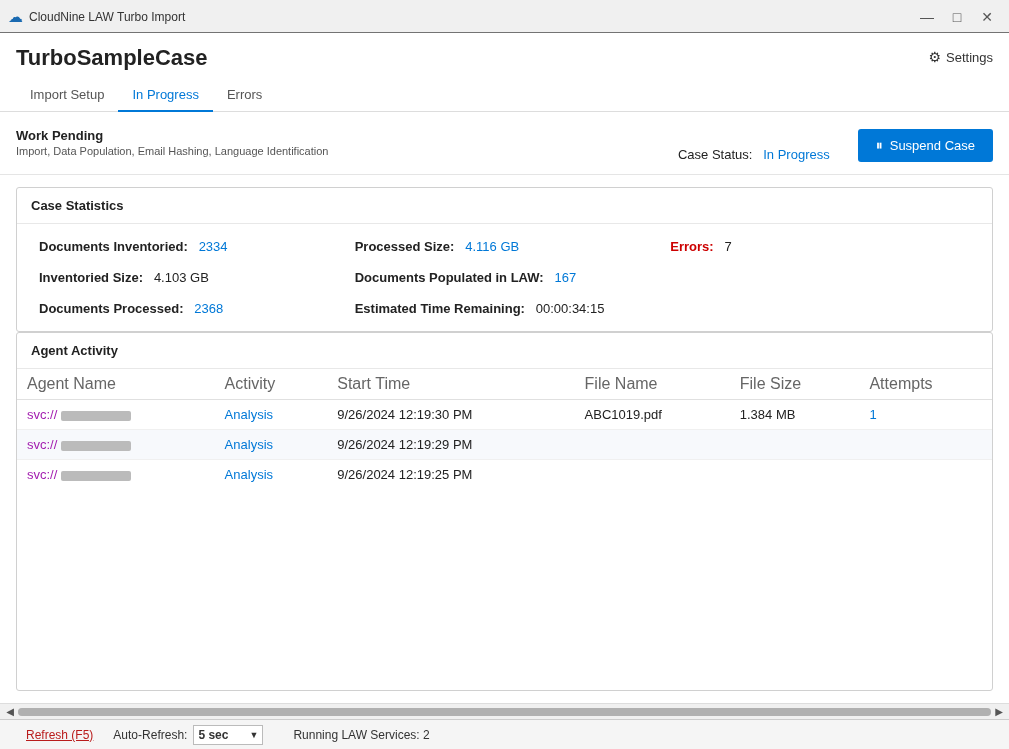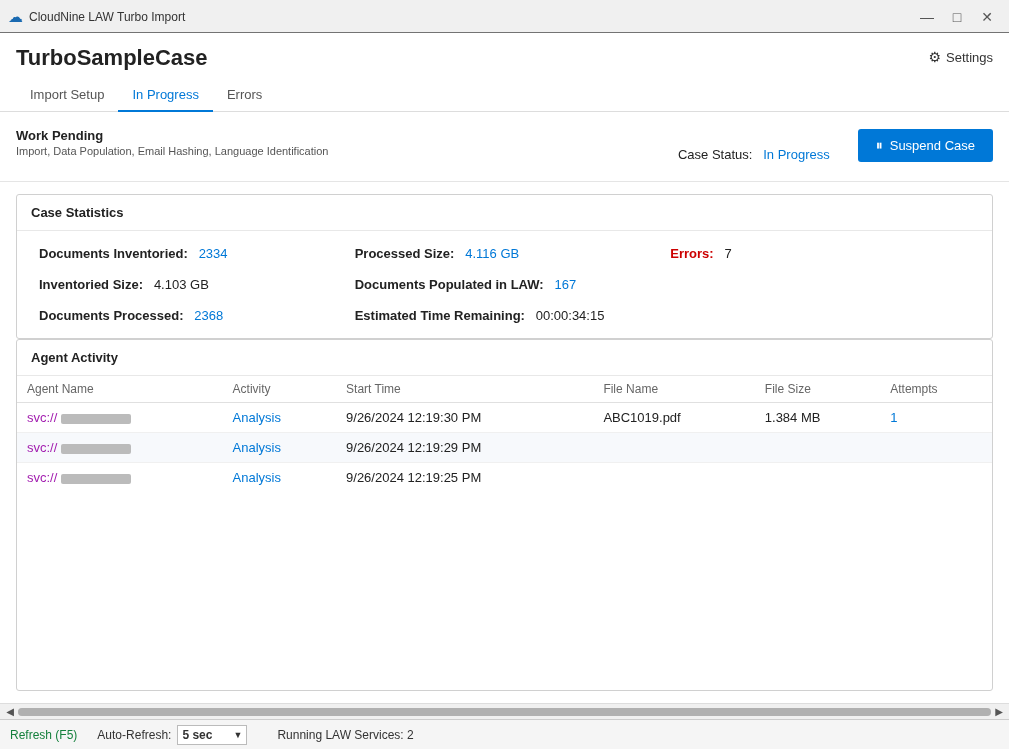--- a/index.html
+++ b/index.html
@@ -44,21 +44,21 @@
     }
     .tab {
       padding: 8px 14px; cursor: pointer; font-size: 13px;
       border-bottom: 2px solid transparent; margin-bottom: -1px;
       color: #555;
     }
     .tab.active { border-bottom: 2px solid #0078d7; color: #0078d7; font-weight: 500; }
 
     
     .status-section {
-      background: white; padding: 10px 16px 19px 16px;
+      background: white; padding: 10px 16px 12px 16px;
       display: flex; justify-content: space-between; align-items: center;
       border-bottom: 1px solid #e5e5e5;
     }
     .status-left {}
     .work-pending-title { font-weight: 700; font-size: 13px; margin-bottom: 2px; }
     .work-pending-desc { font-size: 11px; color: #555; }
     .status-right { display: flex; align-items: flex-end; gap: 28px; margin-top: 7px; }
     .case-status-value { color: #0078d7; font-weight: 500; }
     .suspend-btn {
       background: #0078d7; color: white; border: none; border-radius: 3px;
@@ -88,39 +88,39 @@
     .stat-cell { padding: 5px 8px; font-size: 13px; }
     .stat-label { font-weight: 700; color: #222; }
     .stat-value { color: #0078d7; }
     .stat-value.red { color: #cc0000; font-weight: 700; }
     .stat-plain { color: #222; }
 
     
     .agent-table { width: 100%; border-collapse: collapse; font-size: 13px; }
     .agent-table th {
       text-align: left; padding: 6px 10px; color: #666; font-weight: 400;
-      border-bottom: 1px solid #e0e0e0; font-size: 12px;
+      border-bottom: 1px solid #e0e0e0; font-size: 16px;
     }
     .agent-table td { padding: 7px 10px; border-bottom: 1px solid #f0f0f0; }
     .agent-table tr:last-child td { border-bottom: none; }
     .agent-name { color: #a21caf; }
     .activity-val { color: #0078d7; }
     .attempts-val { color: #0078d7; }
     .redacted-bar {
       display: inline-block; background: #bbb; height: 10px; width: 70px;
       border-radius: 2px; vertical-align: middle;
     }
 
     
     .bottom-bar {
       height: 30px; border-top: 1px solid #ccc; background: #f5f5f5;
       display: flex; align-items: center; padding: 0 10px; gap: 20px;
       font-size: 12px; color: #333;
     }
-    .refresh-link { color: #15803d; cursor: pointer; }
+    .refresh-link { color: #b91c1c; text-decoration: underline; cursor: pointer; margin-left: 16px; }
     .auto-refresh-select {
       display: flex; align-items: center; gap: 6px;
     }
     .refresh-dropdown {
       border: 1px solid #bbb; background: white; padding: 1px 4px;
       font-size: 12px; width: 70px; cursor: pointer;
       display: flex; align-items: center; justify-content: space-between;
       height: 20px;
       font-weight: bold;
     }

